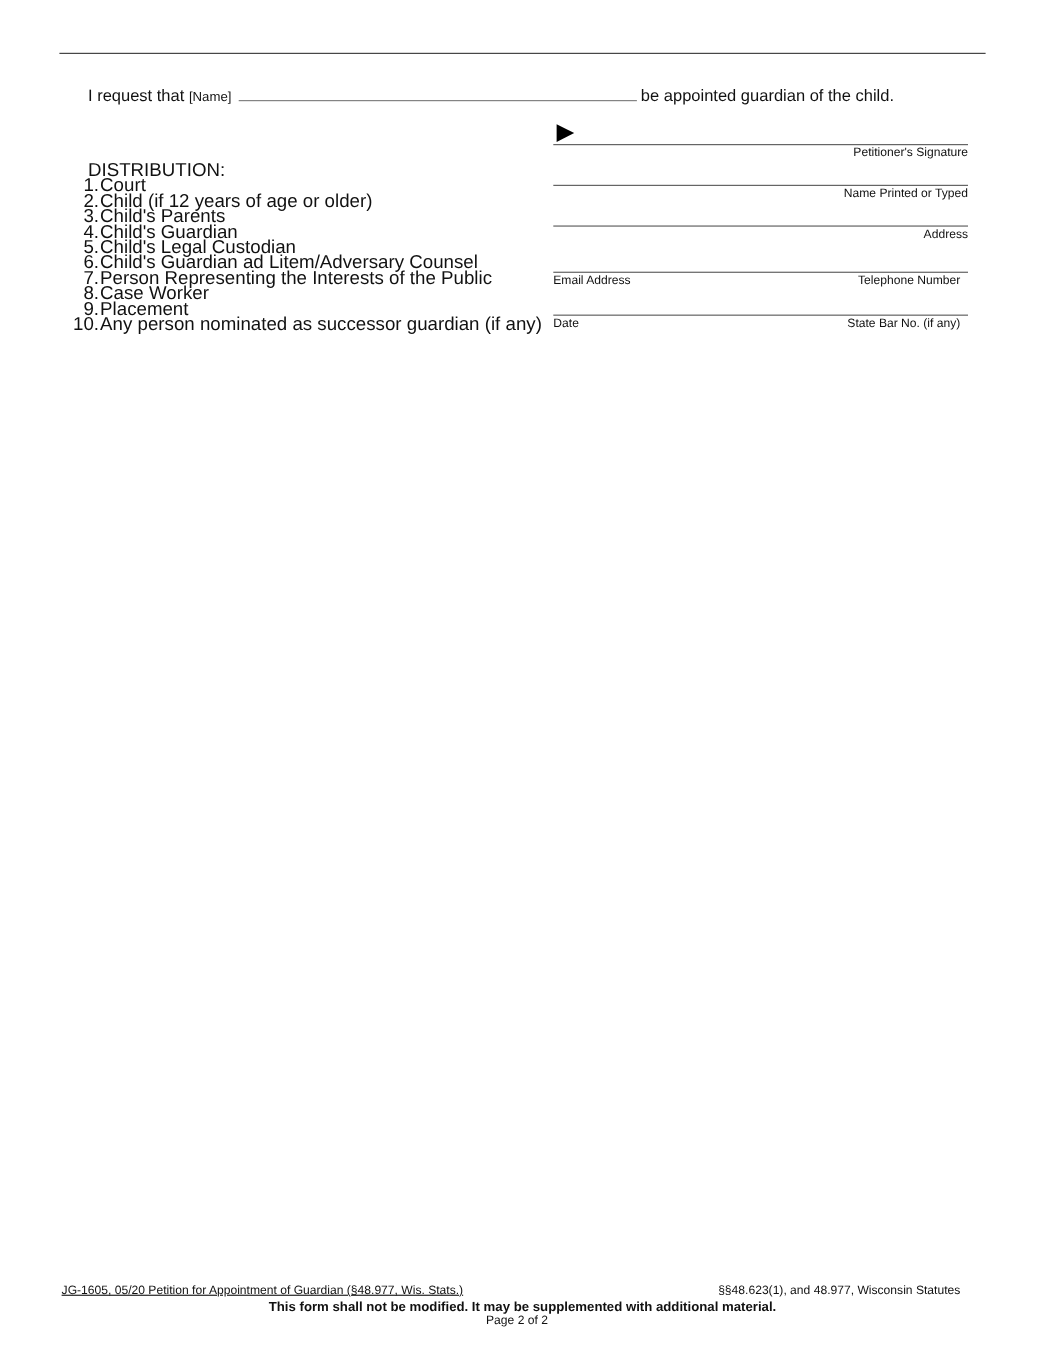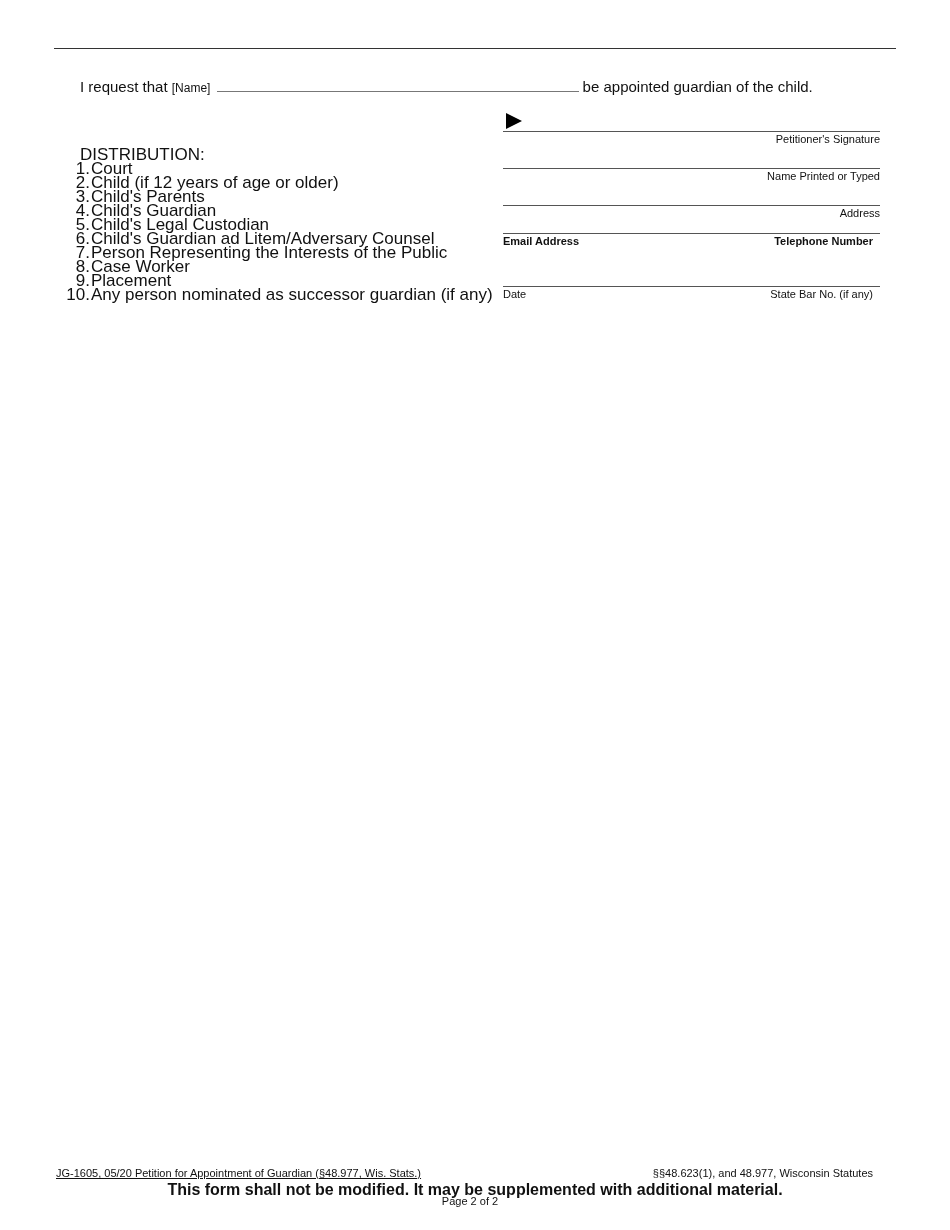--- a/index.html
+++ b/index.html
@@ -23,21 +23,21 @@
     .sig-block .right { position: absolute; right: 7px; top: 0; }
 
     .distribution { position: absolute; left: 66px; top: 148px; font-size: 17px; line-height: 14px; }
     .distribution .title { padding-left: 14px; }
     .distribution ol { margin: 0; padding: 0; list-style: none; }
     .distribution li { display: flex; }
     .distribution .num { width: 24px; text-align: right; padding-right: 1px; }
 
     .footer-left { position: absolute; left: 56px; top: 1167px; font-size: 11px; text-decoration: underline; }
     .footer-right { position: absolute; right: 77px; top: 1167px; font-size: 11px; }
-    .footer-notice { position: absolute; left: 0; width: 950px; top: 1181px; text-align: center; font-size: 16px; font-weight: bold; }
+    .footer-notice { position: absolute; left: 0; width: 950px; top: 1181px; text-align: center; font-size: 12px; font-weight: bold; }
     .footer-page { position: absolute; left: 0; width: 940px; top: 1195px; text-align: center; font-size: 11px; }
   </style>
 </head>
 <body>
 
 <div class="top-rule"></div>
 
 <div class="request-line">
   <span>I request that</span>
   <span class="small">[Name]</span>
@@ -54,21 +54,21 @@
 <div class="sig-block" style="top:168px;">
   <div class="rule"></div>
   <div class="label center">Name Printed or Typed</div>
 </div>
 
 <div class="sig-block" style="top:205px;">
   <div class="rule"></div>
   <div class="label center">Address</div>
 </div>
 
-<div class="sig-block" style="top:233px;font-weight:bold;">
+<div class="sig-block" style="top:247px;">
   <div class="rule"></div>
   <div class="label">
     <span class="left">Email Address</span>
     <span class="right">Telephone Number</span>
   </div>
 </div>
 
 <div class="sig-block" style="top:286px;">
   <div class="rule"></div>
   <div class="label">

